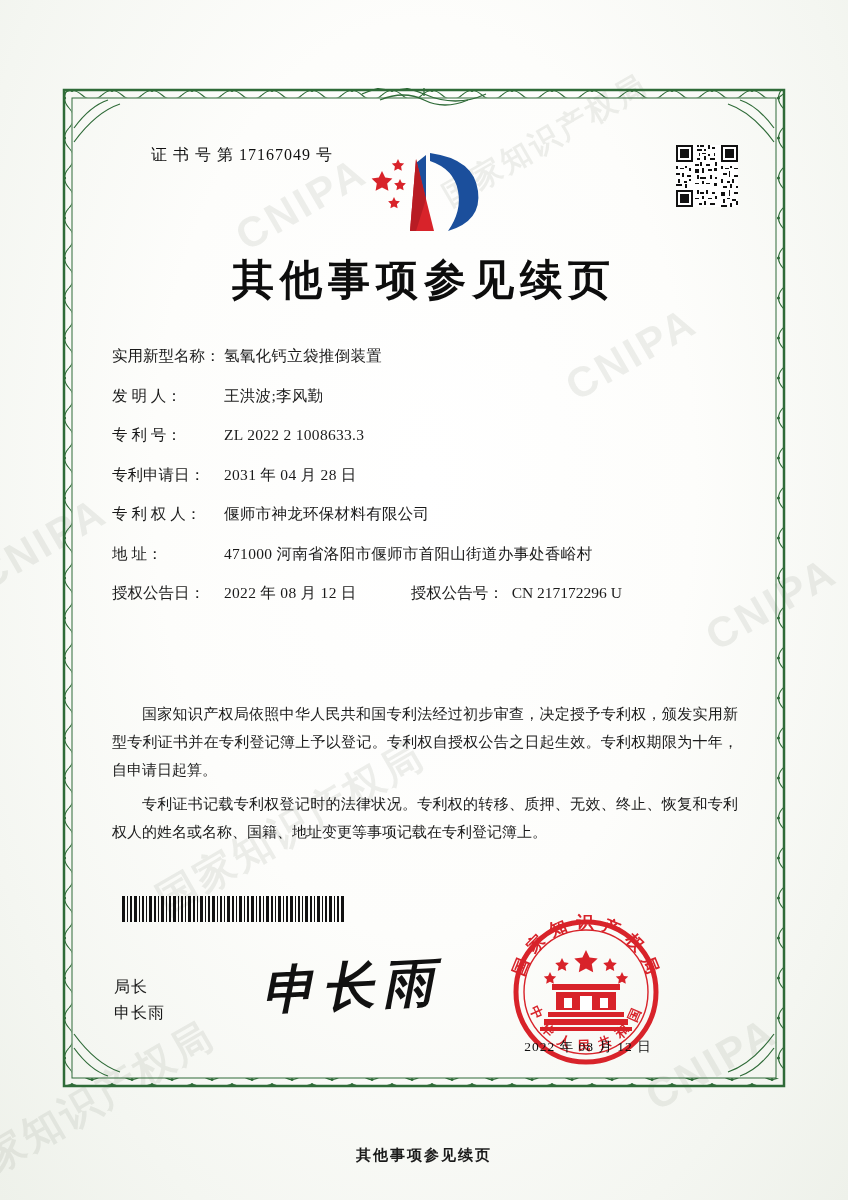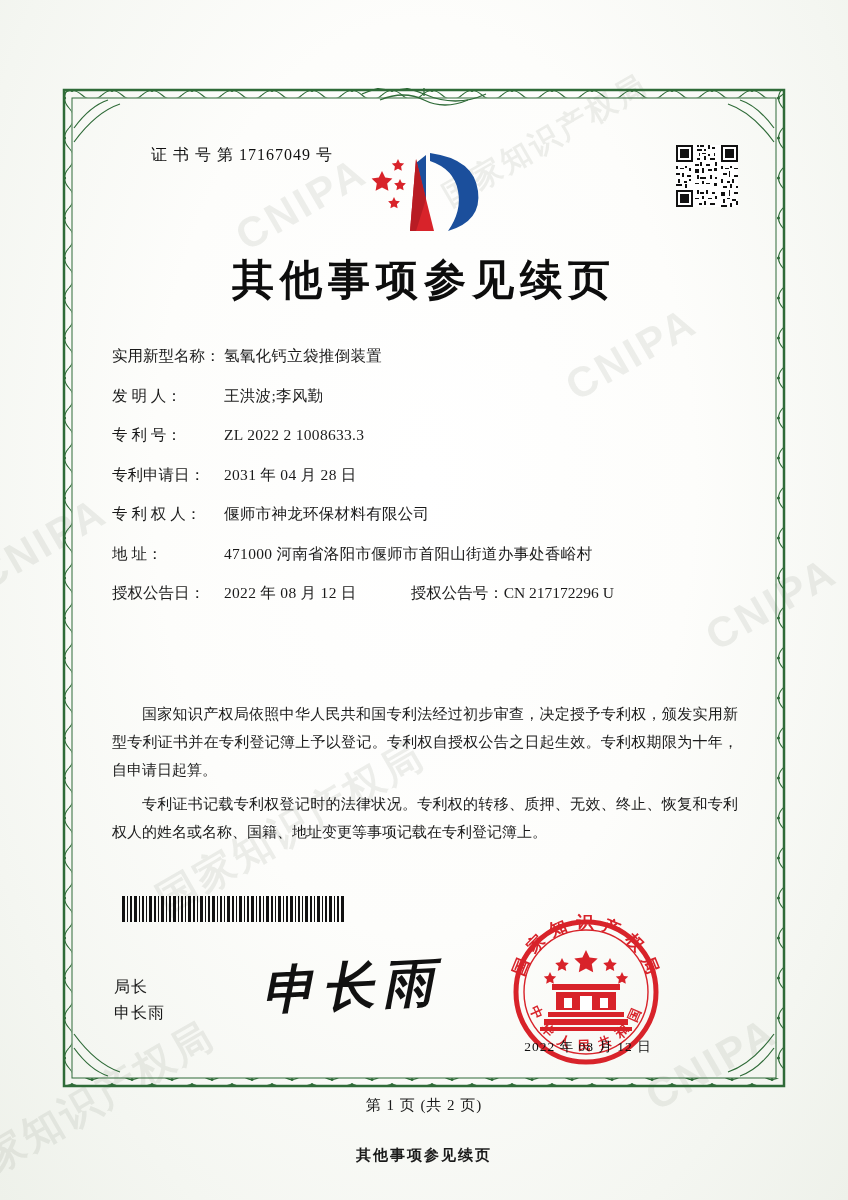--- a/index.html
+++ b/index.html
@@ -112,20 +112,21 @@
   .field-value {
     flex: 1;
     letter-spacing: 0.3px;
   }
   .field-row.split .field-value { flex: none; }
   .field-sublabel {
     margin-left: 54px;
     white-space: nowrap;
   }
   .field-subvalue {
+    margin-left: 8px;
     white-space: nowrap;
   }
 
   
   .para-block {
     position: absolute;
     left: 112px;
     top: 700px;
     width: 626px;
     font-size: 15px;
@@ -501,16 +502,15 @@
 
     <text font-family="'Liberation Serif', serif" font-size="17" font-weight="bold" fill="#d8232a" letter-spacing="2">
       <textPath href="#sealArcTop" startOffset="50%" text-anchor="middle">国 家 知 识 产 权 局</textPath>
     </text>
     <text font-family="'Liberation Serif', serif" font-size="13" font-weight="bold" fill="#d8232a" letter-spacing="3">
       <textPath href="#sealArcBottom" startOffset="50%" text-anchor="middle">中 华 人 民 共 和 国</textPath>
     </text>
   </svg>
   <div class="seal-date">2022 年 08 月 12 日</div>
 
-  <div class="page-no">第 1 页 (共 2 页)</div>
   <div class="footnote">其他事项参见续页</div>
 
 </div>
 
 </body></html>

